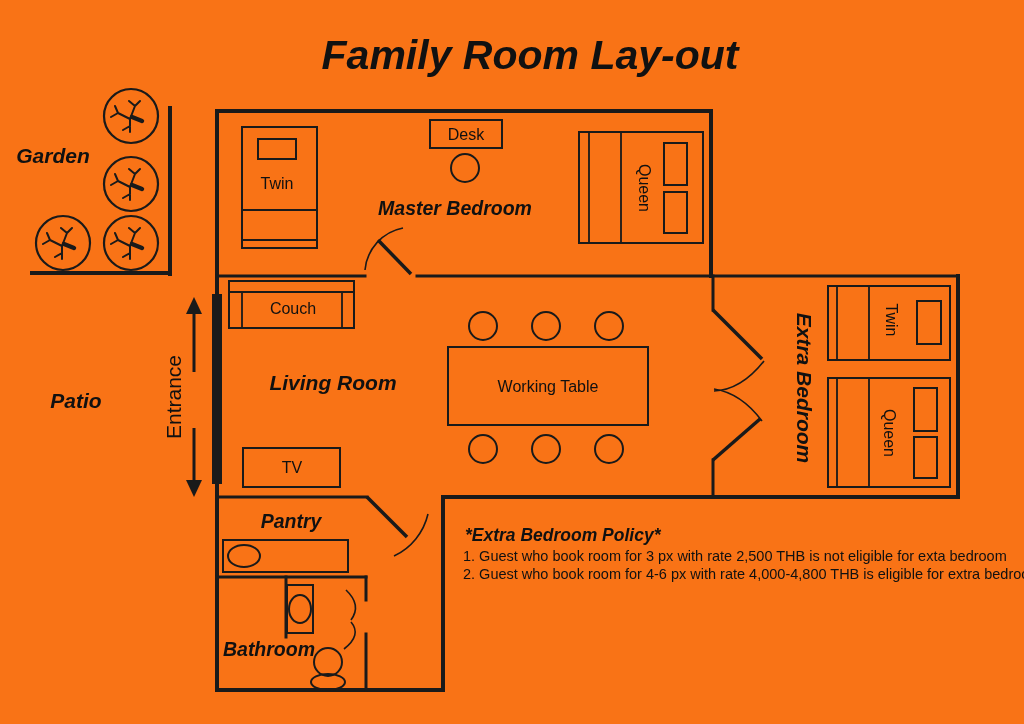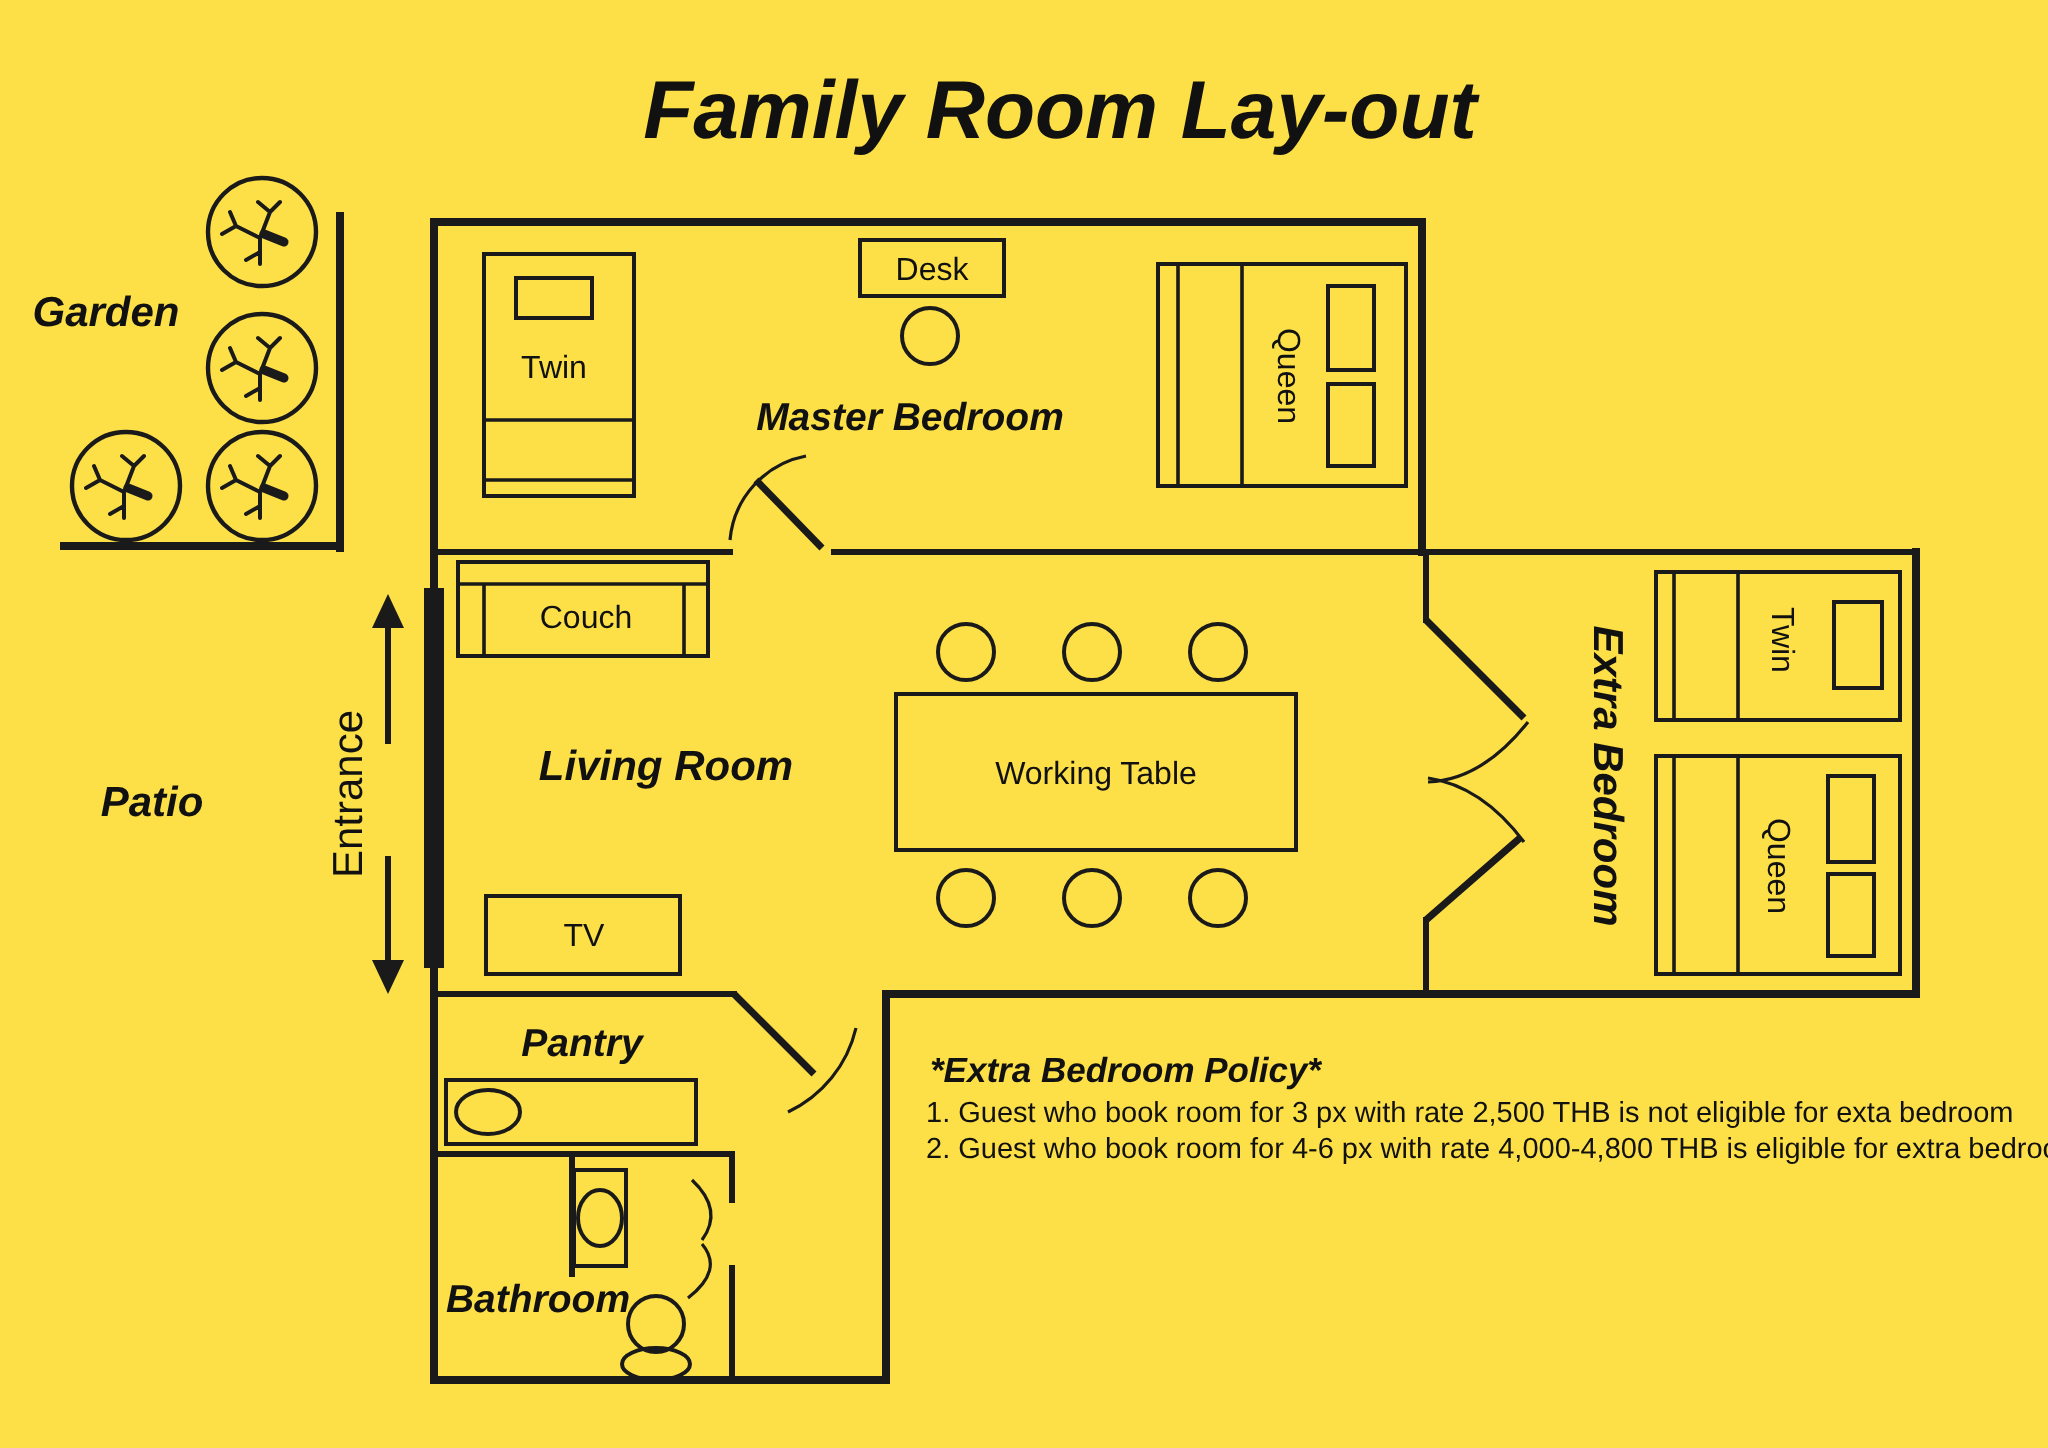--- a/index.html
+++ b/index.html
@@ -4,21 +4,21 @@
 <style>
   html, body {
     margin: 0;
     padding: 0;
     background: #ffffff;
   }
   .canvas {
     position: relative;
     width: 1024px;
     height: 724px;
-    background: #fde047;
+    background: #f97316;
     overflow: hidden;
     font-family: "Liberation Sans", sans-serif;
   }
   svg {
     display: block;
     color: #1a1a1a;
   }
   .wall        { stroke: currentColor; stroke-width: 4;   fill: none; stroke-linecap: square; }
   .wall-thin   { stroke: currentColor; stroke-width: 3;   fill: none; stroke-linecap: square; }
   .door-leaf   { stroke: currentColor; stroke-width: 3.5; fill: none; stroke-linecap: butt; }

